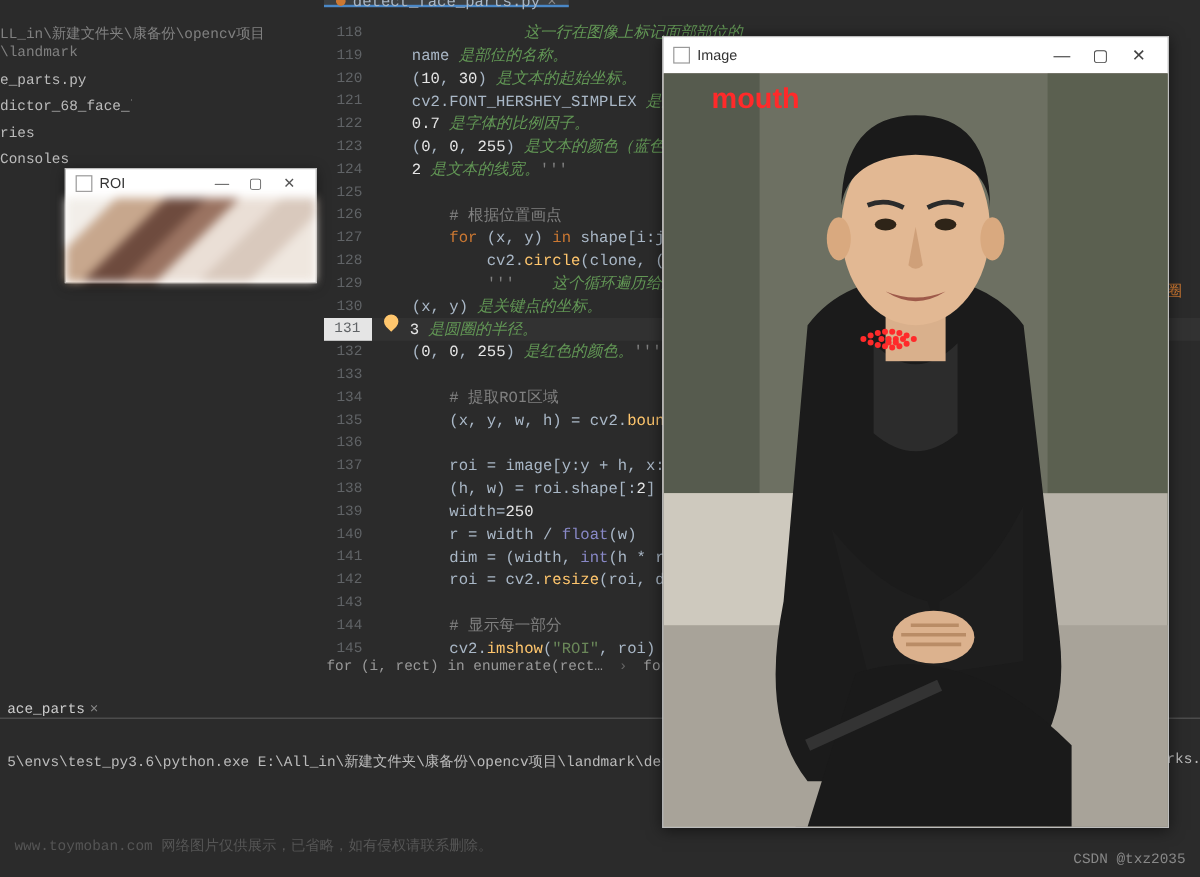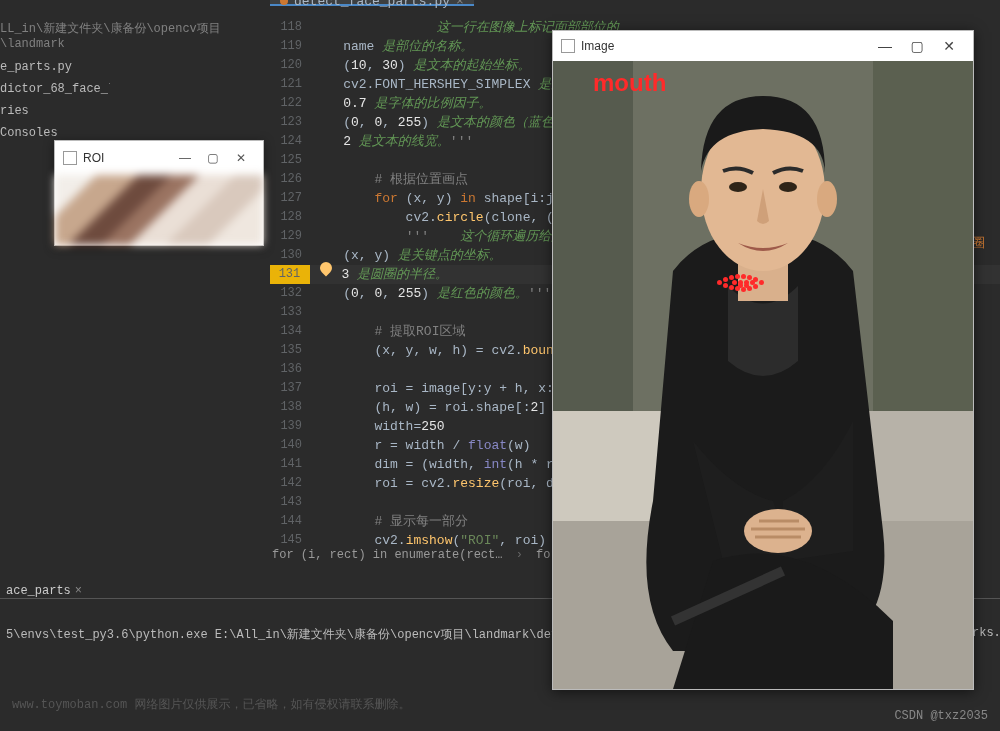--- a/index.html
+++ b/index.html
@@ -37,21 +37,21 @@
   position: absolute; top: 18px; left: 270px; width: 730px; height: 530px;
 }
 .editor-line {
   display: flex; height: 19px; line-height: 19px;
 }
 .gutter {
   width: 42px; text-align: right; padding-right: 10px;
   color: #606366; font-size: 12px; user-select: none;
   position: relative;
 }
-.gutter.active { background: #eab308; }
+.gutter.active { background: #e5e5e5; }
 .code { white-space: pre; }
 .code.active-bg { background: #323232; width: 100%; }
 .bulb {
   position: absolute; top: 262px; left: 320px;
   width: 12px; height: 12px; background: #ffc66d;
   border-radius: 50% 50% 50% 0;
   transform: rotate(-45deg);
 }
 
 .c-kw { color: #cc7832; }
@@ -97,21 +97,21 @@
   color: #888; font-size: 12px;
 }
 
 
 .roi-window {
   position: absolute; top: 140px; left: 54px; width: 210px;
   background: #fff; color: #000; border: 1px solid #bbb;
   box-shadow: 0 2px 10px rgba(0,0,0,.4);
 }
 .roi-title {
-  height: 34px; display: flex; align-items: center; padding: 0 8px;
+  height: 24px; display: flex; align-items: center; padding: 0 8px;
   font-family: 'Segoe UI', sans-serif; font-size: 12px; color: #333;
 }
 .roi-title .icon {
   width: 14px; height: 14px; border: 1px solid #999; margin-right: 6px;
 }
 .roi-title .spacer { flex: 1; }
 .roi-title .btn { width: 28px; text-align: center; color: #555; }
 .roi-body {
   height: 70px;
   background: linear-gradient(135deg,

